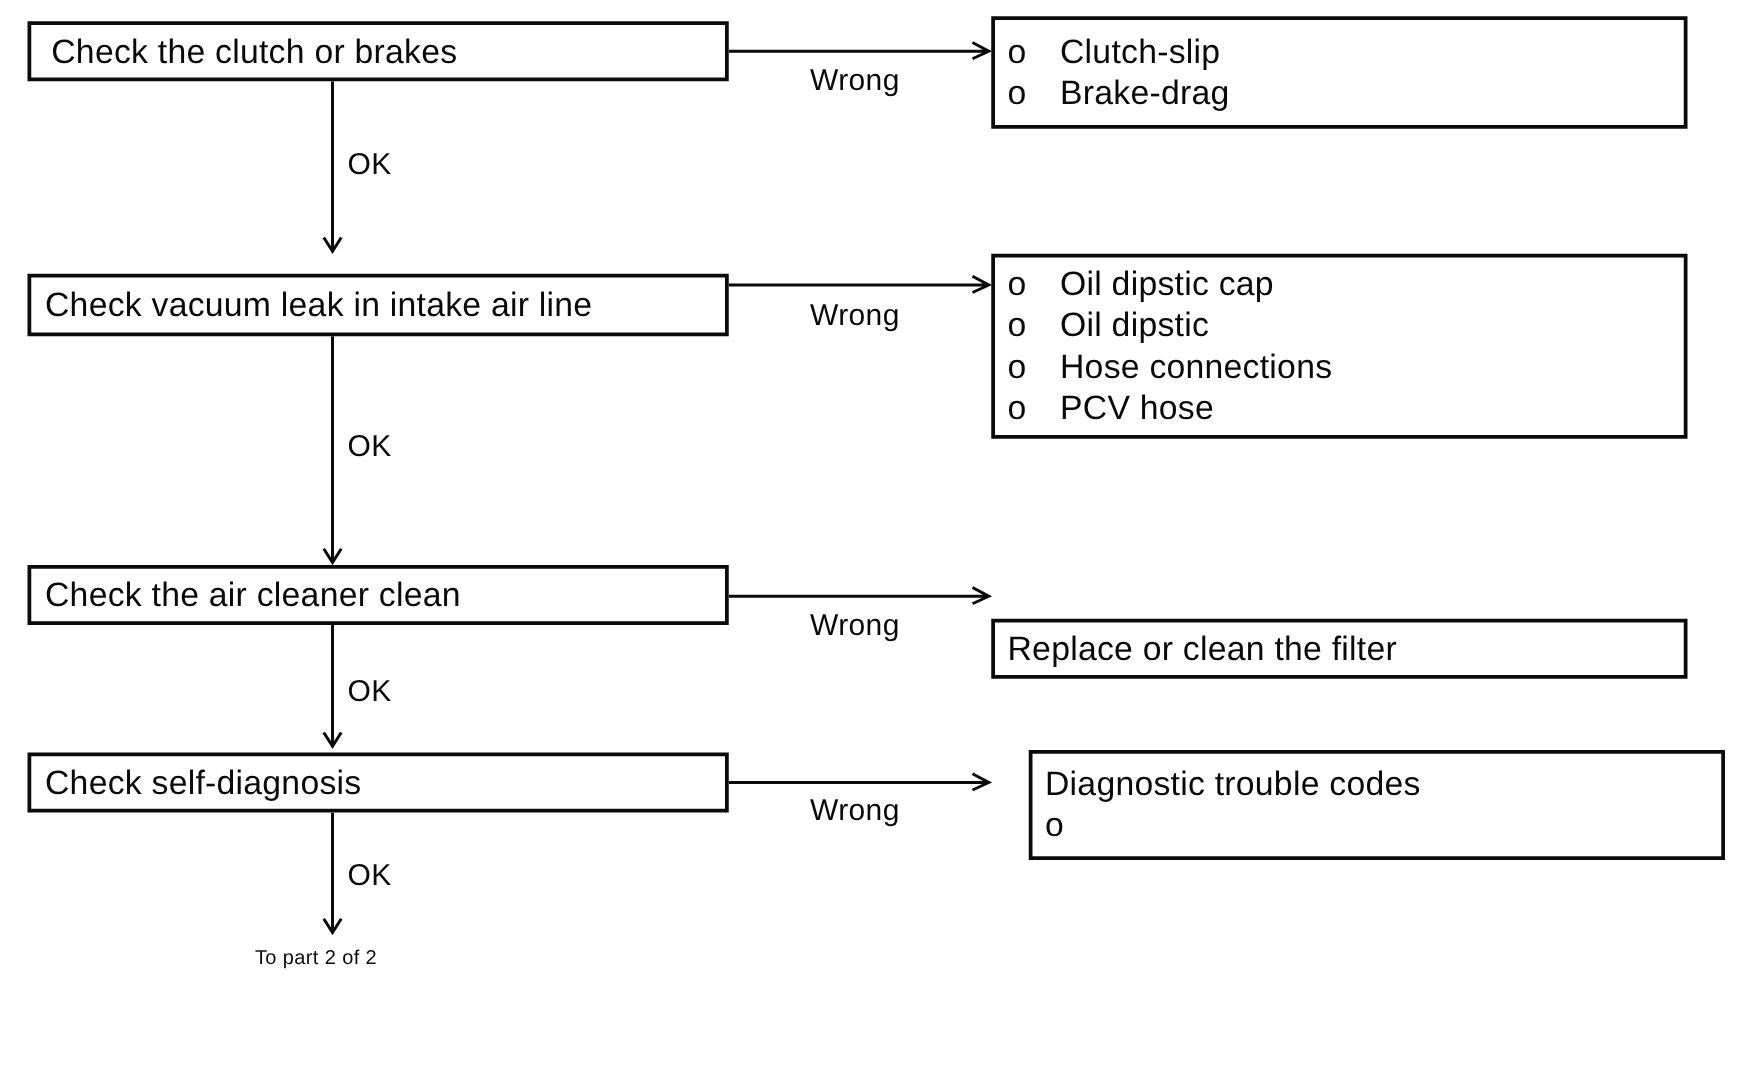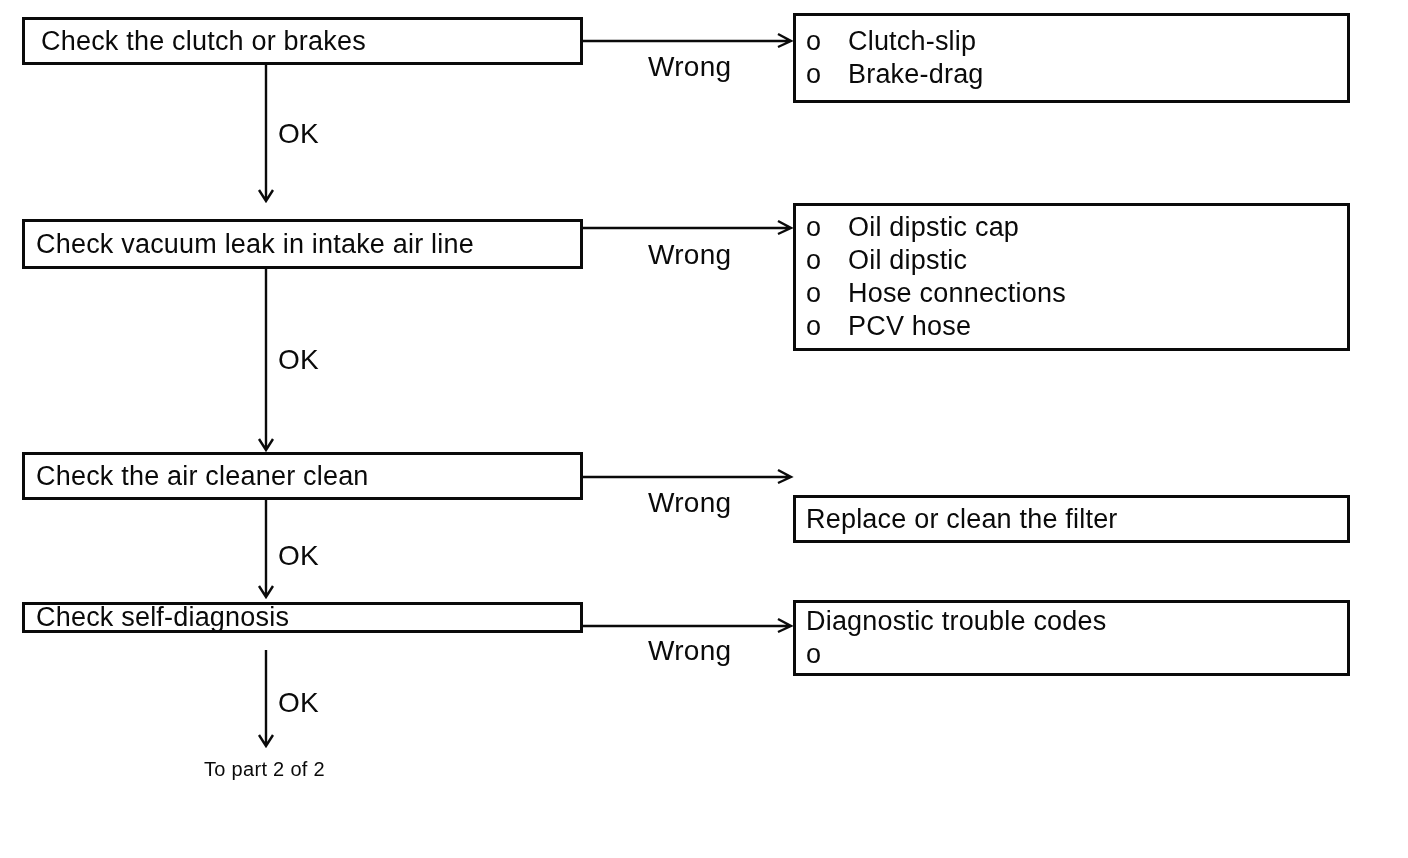--- a/index.html
+++ b/index.html
@@ -56,29 +56,29 @@
     padding-left: 10px;
     white-space: nowrap;
   }
   .bullet {
     display: inline-block;
     width: 42px;
     flex: 0 0 42px;
   }
   .conn-label {
     position: absolute;
-    font-size: 28px;
+    font-size: 24px;
     letter-spacing: 0.3px;
     white-space: nowrap;
   }
   .exit-label {
     position: absolute;
     left: 204px;
     top: 758px;
-    font-size: 20px;
+    font-size: 16px;
     letter-spacing: 0.3px;
     white-space: nowrap;
     text-align: right;
   }
 </style>
 </head>
 <body>
 
 <div class="page">
 
@@ -137,24 +137,24 @@
     <span>Check the air cleaner clean</span>
   </div>
   <div class="box result-box" style="top:452px; height:48px;margin-top:43px;">
     <div class="result-line">
       <span>Replace or clean the filter</span>
     </div>
   </div>
   <div class="conn-label" style="left:648px; top:487px;">Wrong</div>
   <div class="conn-label" style="left:278px; top:540px;">OK</div>
 
-  <div class="box check-box" style="top:602px; height:31px;">
+  <div class="box check-box" style="top:602px; height:48px;">
     <span>Check self-diagnosis</span>
   </div>
-  <div class="box result-box" style="top:600px; height:76px;">
+  <div class="box result-box" style="top:600px; height:88px;margin-left:30px;">
     <div class="result-line">
       <span>Diagnostic trouble codes</span>
     </div>
     <div class="result-line">
       <span class="bullet">o</span>
     </div>
   </div>
   <div class="conn-label" style="left:648px; top:635px;">Wrong</div>
   <div class="conn-label" style="left:278px; top:687px;">OK</div>
 

